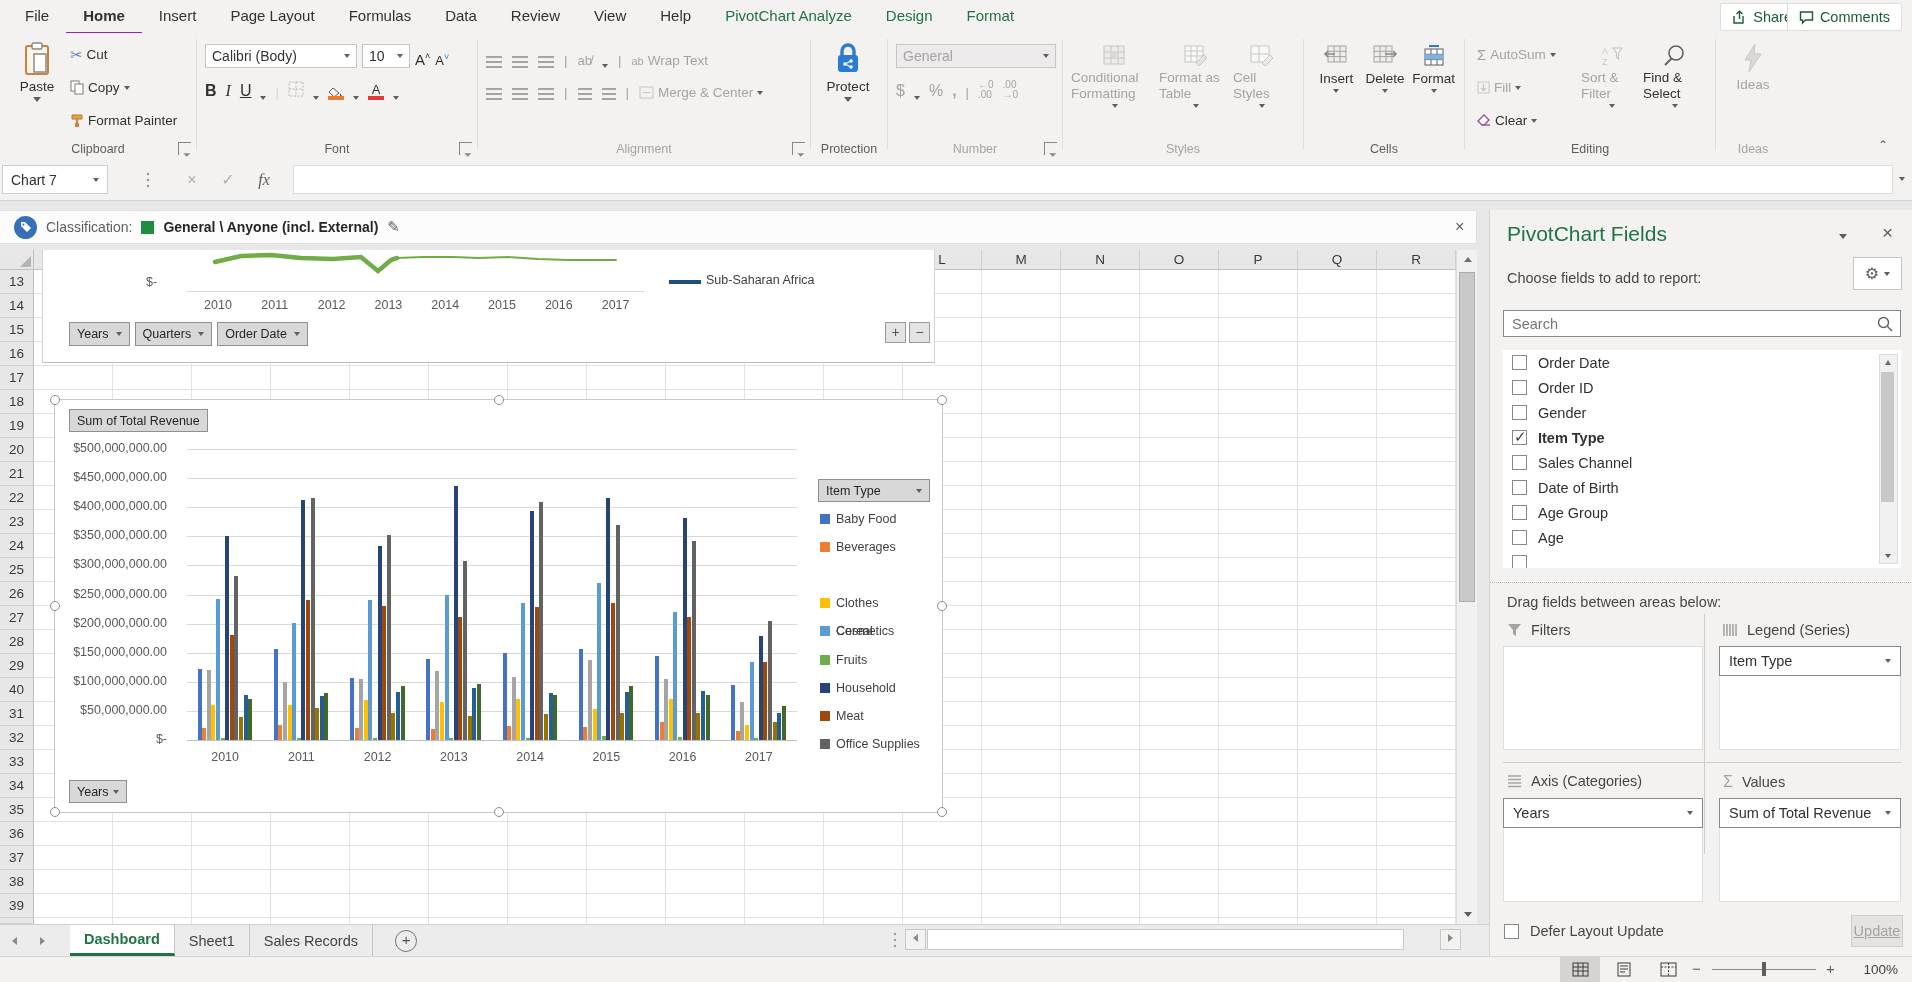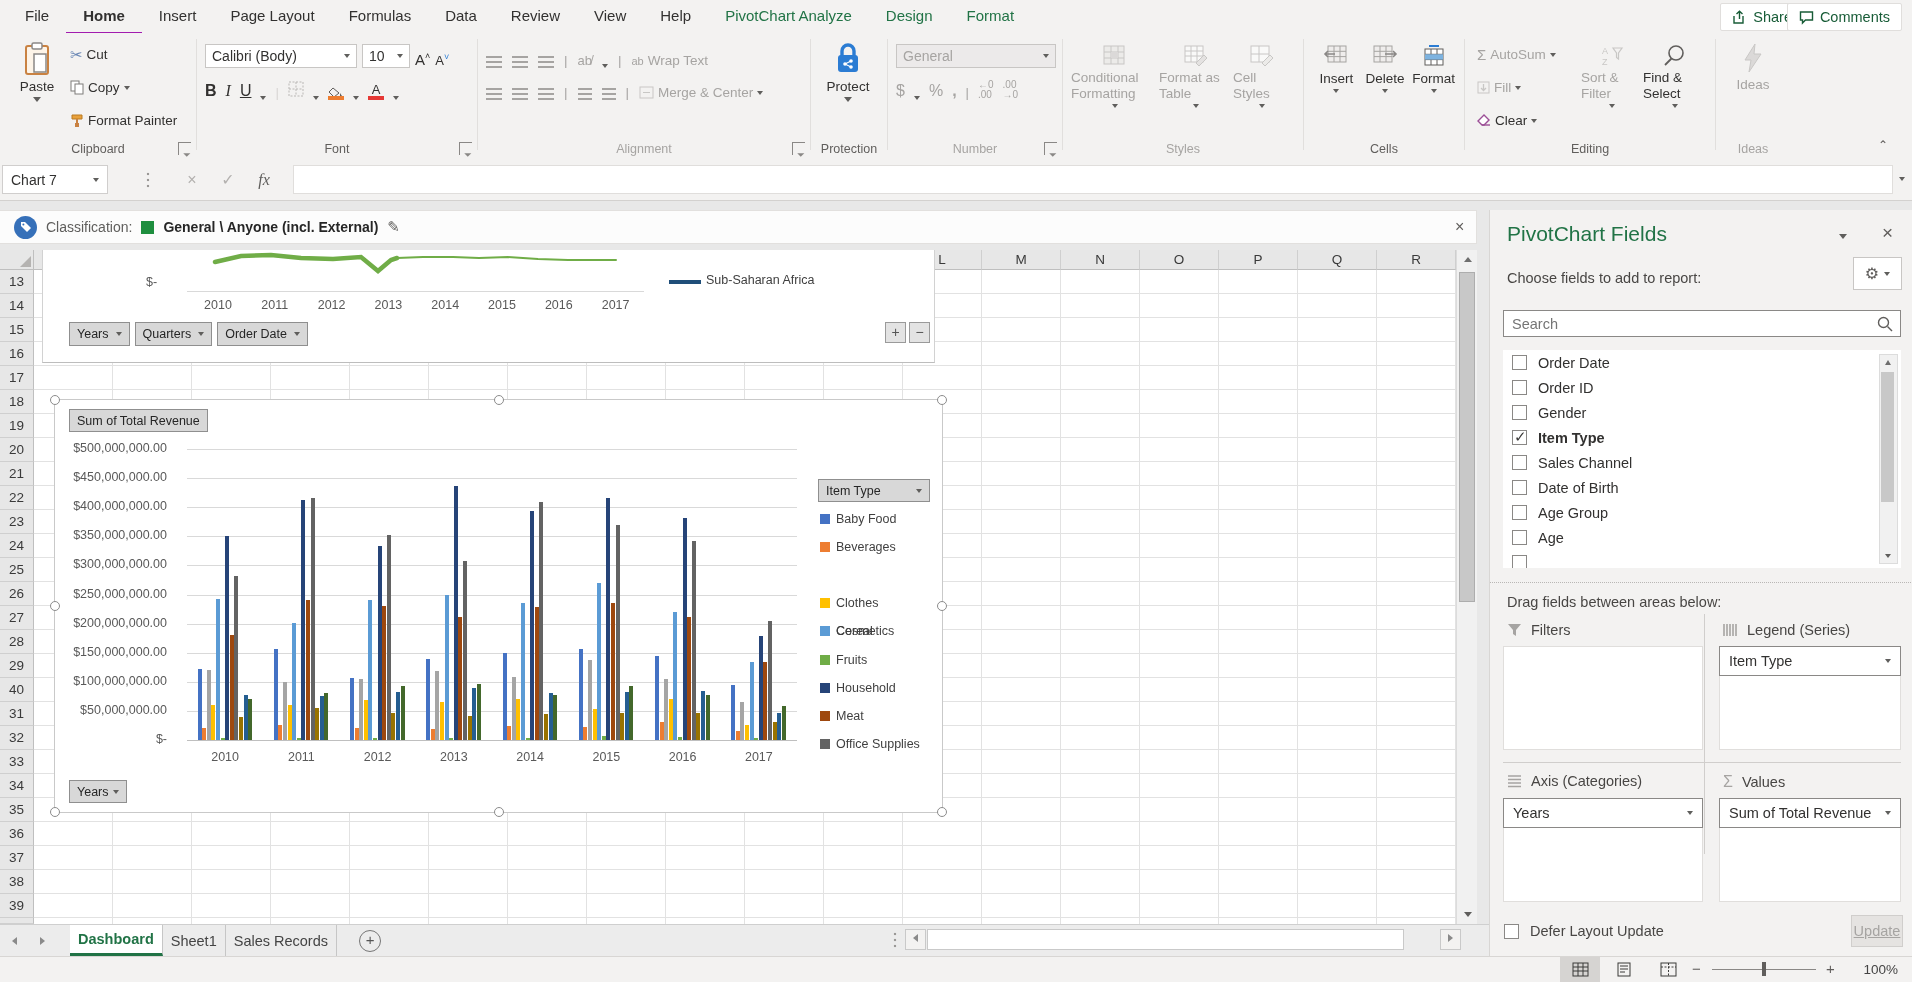--- a/index.html
+++ b/index.html
@@ -101,21 +101,21 @@
   #flscroll{position:absolute;right:3px;top:4px;width:17px;height:208px;background:#f1f1f1;border:1px solid #dcdcdc;}
   .dotline{border-top:1px dotted #b9b7b5;}
   .arealab{display:flex;align-items:center;gap:9px;font-size:14.5px;color:#484644;}
   .areabox{background:#fff;border:1px solid #e0dedc;box-sizing:border-box;position:absolute;}
   .chip{background:#fff;border:1px solid #8a8886;height:30px;display:flex;align-items:center;justify-content:space-between;padding:0 9px;font-size:14.5px;color:#323130;box-sizing:border-box;position:absolute;}
   #updatebtn{position:absolute;left:361px;top:668px;width:50px;height:30px;background:#e5e3e1;border:1px solid #d0cecc;color:#a6a4a2;font-size:14.5px;display:flex;align-items:center;justify-content:center;text-decoration:underline;}
 
   
   #sheetbar{left:0;top:924px;width:1489px;height:32px;background:#ececec;border-top:1px solid #cfcfcf;box-sizing:border-box;display:flex;align-items:stretch;}
   .navarr{width:28px;display:flex;align-items:center;justify-content:center;}
-  .stab{padding:0 8px;display:flex;align-items:center;font-size:14.5px;color:#444;border-right:1px solid #c6c6c6;}
+  .stab{padding:0 14px;display:flex;align-items:center;font-size:14.5px;color:#444;border-right:1px solid #c6c6c6;}
   .stab.active{background:#fff;color:#217346;font-weight:700;border-bottom:3px solid #217346;border-right:1px solid #c6c6c6;}
   #addsheet{width:20px;height:20px;border:1px solid #767676;border-radius:50%;color:#555;font-size:15px;line-height:18px;text-align:center;align-self:center;margin-left:22px;}
   #hscroll{position:absolute;left:927px;top:929px;width:477px;height:21px;background:#fff;border:1px solid #c9c9c9;box-sizing:border-box;}
   #statusbar{left:0;top:956px;width:1912px;height:26px;background:#f3f2f1;border-top:1px solid #d8d6d4;box-sizing:border-box;}
   .viewbtn{position:absolute;top:0;width:40px;height:25px;display:flex;align-items:center;justify-content:center;}
   .viewbtn.sel{background:#d6d4d2;}
   #zoomlabel{position:absolute;right:14px;top:5px;font-size:13.5px;color:#444;}
   .ztrack{position:absolute;top:12px;height:1px;background:#8a8886;}
   .zthumb{position:absolute;top:5px;width:4px;height:14px;background:#605e5c;}
   .zpm{position:absolute;top:3px;font-size:15px;color:#605e5c;}

